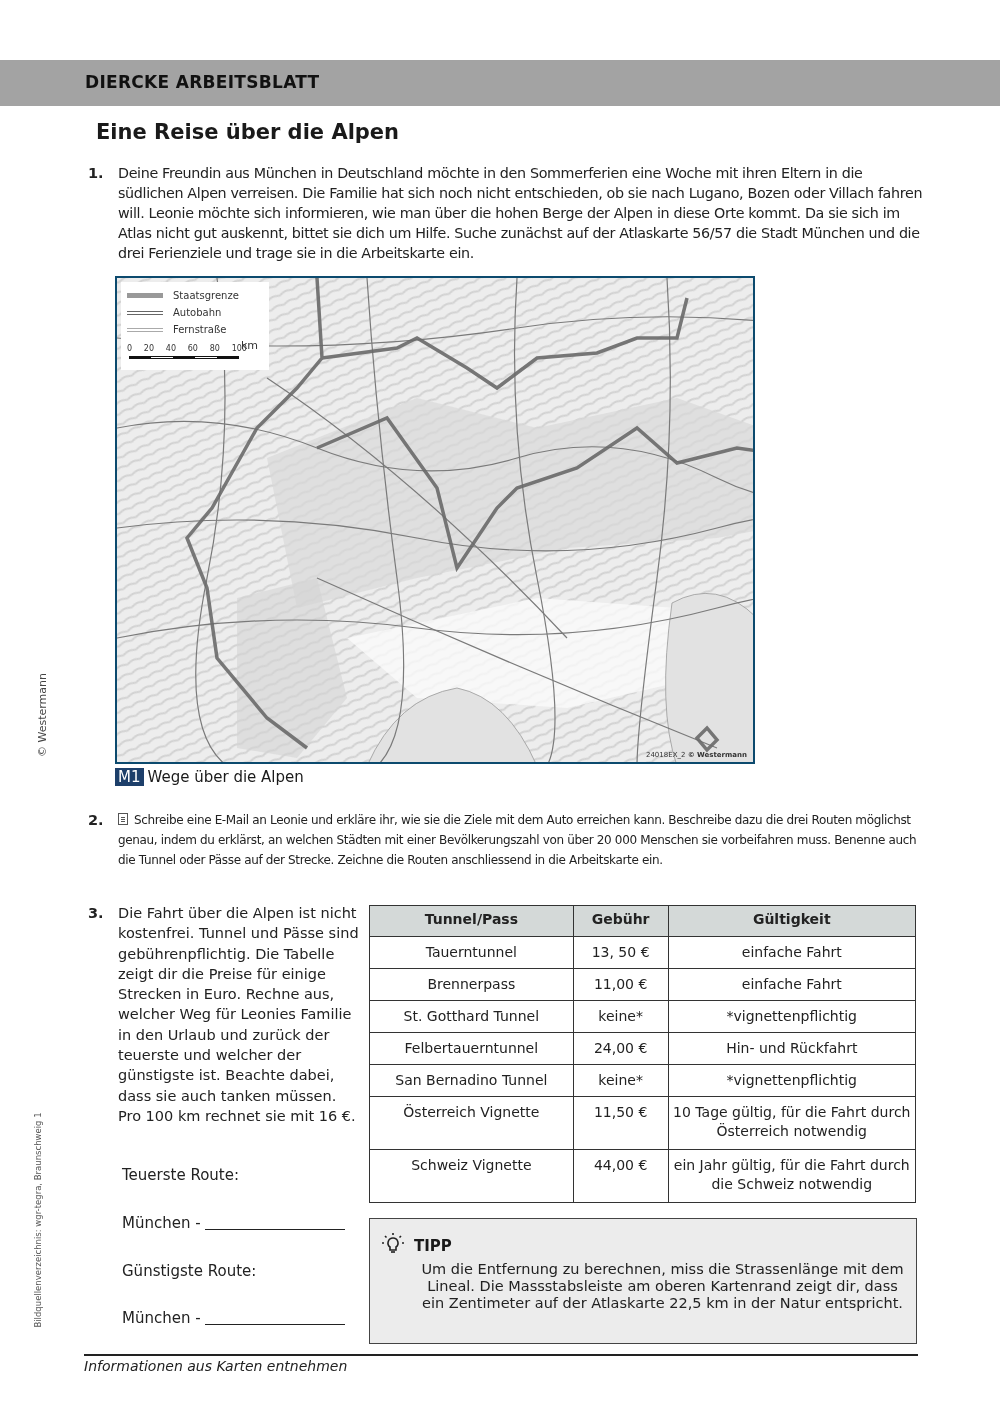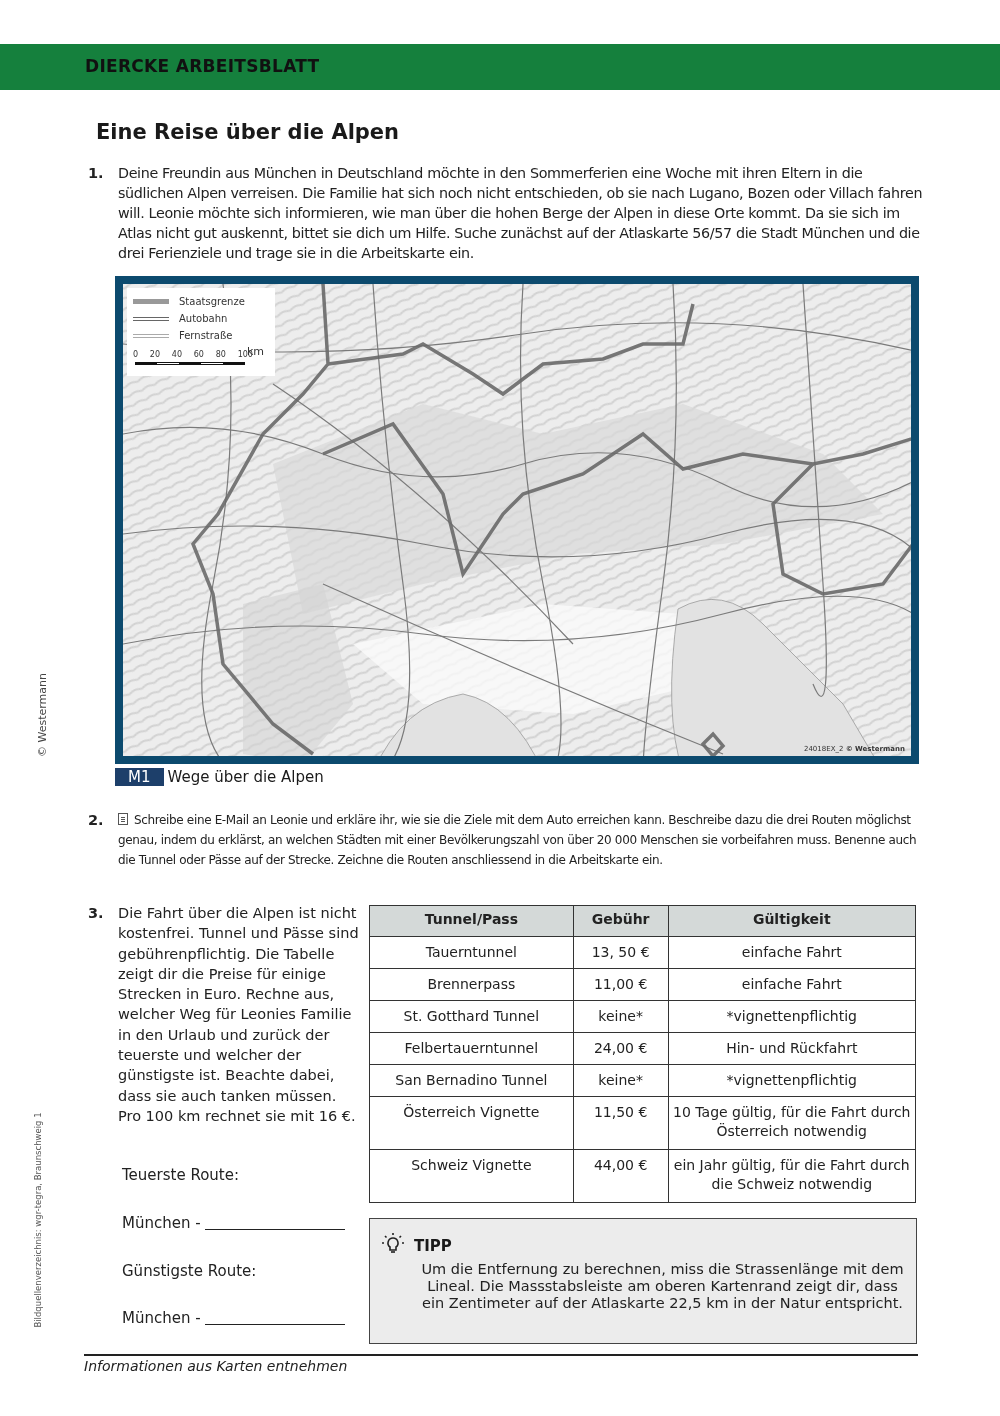--- a/index.html
+++ b/index.html
@@ -1,47 +1,47 @@
 <!DOCTYPE html>
 <html><head>
 <meta charset="utf-8">
 <style>
   * { box-sizing: border-box; margin: 0; padding: 0; }
   html, body { width: 1000px; height: 1416px; background: #ffffff; overflow: hidden; }
   body { font-family: "DejaVu Sans", sans-serif; color: #1a1a1a; position: relative; }
 
-  .banner { position: absolute; left: 0; top: 44px; width: 1000px; height: 46px; background: #15803d; }
+  .banner { position: absolute; left: 0; top: 60px; width: 1000px; height: 46px; background: #a3a3a3; }
   .banner-title { position: absolute; left: 85px; top: 12px; font-size: 17px; font-weight: bold; letter-spacing: 0.3px; color: #111; }
 
   .page-title { position: absolute; left: 96px; top: 120px; font-size: 21px; font-weight: bold; color: #1a1a1a; }
 
   .task { position: absolute; font-size: 14.5px; line-height: 20px; color: #222; }
   .task-num { position: absolute; left: 0; top: 0; font-weight: bold; }
   .task-text { position: absolute; left: 30px; top: 0; }
 
   .t1 { left: 88px; top: 163px; width: 840px; }
   .t1 .task-text { width: 805px; font-size: 14.3px; letter-spacing: -0.35px; }
 
-  .map { position: absolute; left: 115px; top: 276px; width: 804px; height: 488px; border: 8px solid #0c4a6e; background: #f1f1f1; overflow: hidden; }
+  .map { position: absolute; left: 115px; top: 276px; width: 640px; height: 488px; border: 2px solid #0c4a6e; background: #f1f1f1; overflow: hidden; }
   .map svg { position: absolute; left: 0; top: 0; }
   .legend { position: absolute; left: 4px; top: 4px; width: 148px; height: 88px; background: #fff; }
   .legend-row { position: absolute; left: 6px; display: flex; align-items: center; font-size: 10px; color: #333; }
   .legend-line { width: 36px; margin-right: 10px; }
   .ll-staat { height: 5px; background: #999; }
   .ll-auto { height: 4px; border-top: 1px solid #666; border-bottom: 1px solid #666; }
   .ll-fern { height: 4px; border-top: 1px solid #aaa; border-bottom: 1px solid #aaa; }
   .scale-nums { position: absolute; left: 6px; top: 62px; width: 120px; font-size: 8px; color: #333; display: flex; justify-content: space-between; }
   .scale-bar { position: absolute; left: 8px; top: 74px; width: 110px; height: 3px; display: flex; }
   .scale-bar span { flex: 1; }
   .scale-unit { position: absolute; left: 120px; top: 57px; font-size: 11px; color: #333; }
   .map-credit { position: absolute; right: 6px; bottom: 3px; font-size: 7px; color: #333; }
   .map-credit b { font-weight: bold; }
 
   .caption { position: absolute; left: 115px; top: 768px; font-size: 15px; display: flex; align-items: center; }
-  .caption-badge { background: #1d3f6a; color: #fff; padding: 0 13px; margin-right: 4px; font-size: 15px; }
+  .caption-badge { background: #1d3f6a; color: #fff; padding: 0 3px; margin-right: 4px; font-size: 15px; }
 
   .t2 { left: 88px; top: 810px; width: 840px; }
   .t2 .task-text { width: 810px; font-size: 12px; letter-spacing: -0.35px; }
   .doc-icon { display: inline-block; width: 10px; height: 12px; border: 1px solid #555; margin-right: 6px; vertical-align: -1px; position: relative; }
   .doc-icon::after { content: ""; position: absolute; left: 2px; top: 3px; width: 4px; height: 1px; background: #555; box-shadow: 0 2px 0 #555, 0 4px 0 #555; }
 
   .t3 { left: 88px; top: 903px; width: 270px; }
   .t3 .task-text { width: 245px; font-size: 14.5px; line-height: 20.3px; }
 
   .route-label { position: absolute; left: 122px; font-size: 15px; color: #222; text-align: center; }

